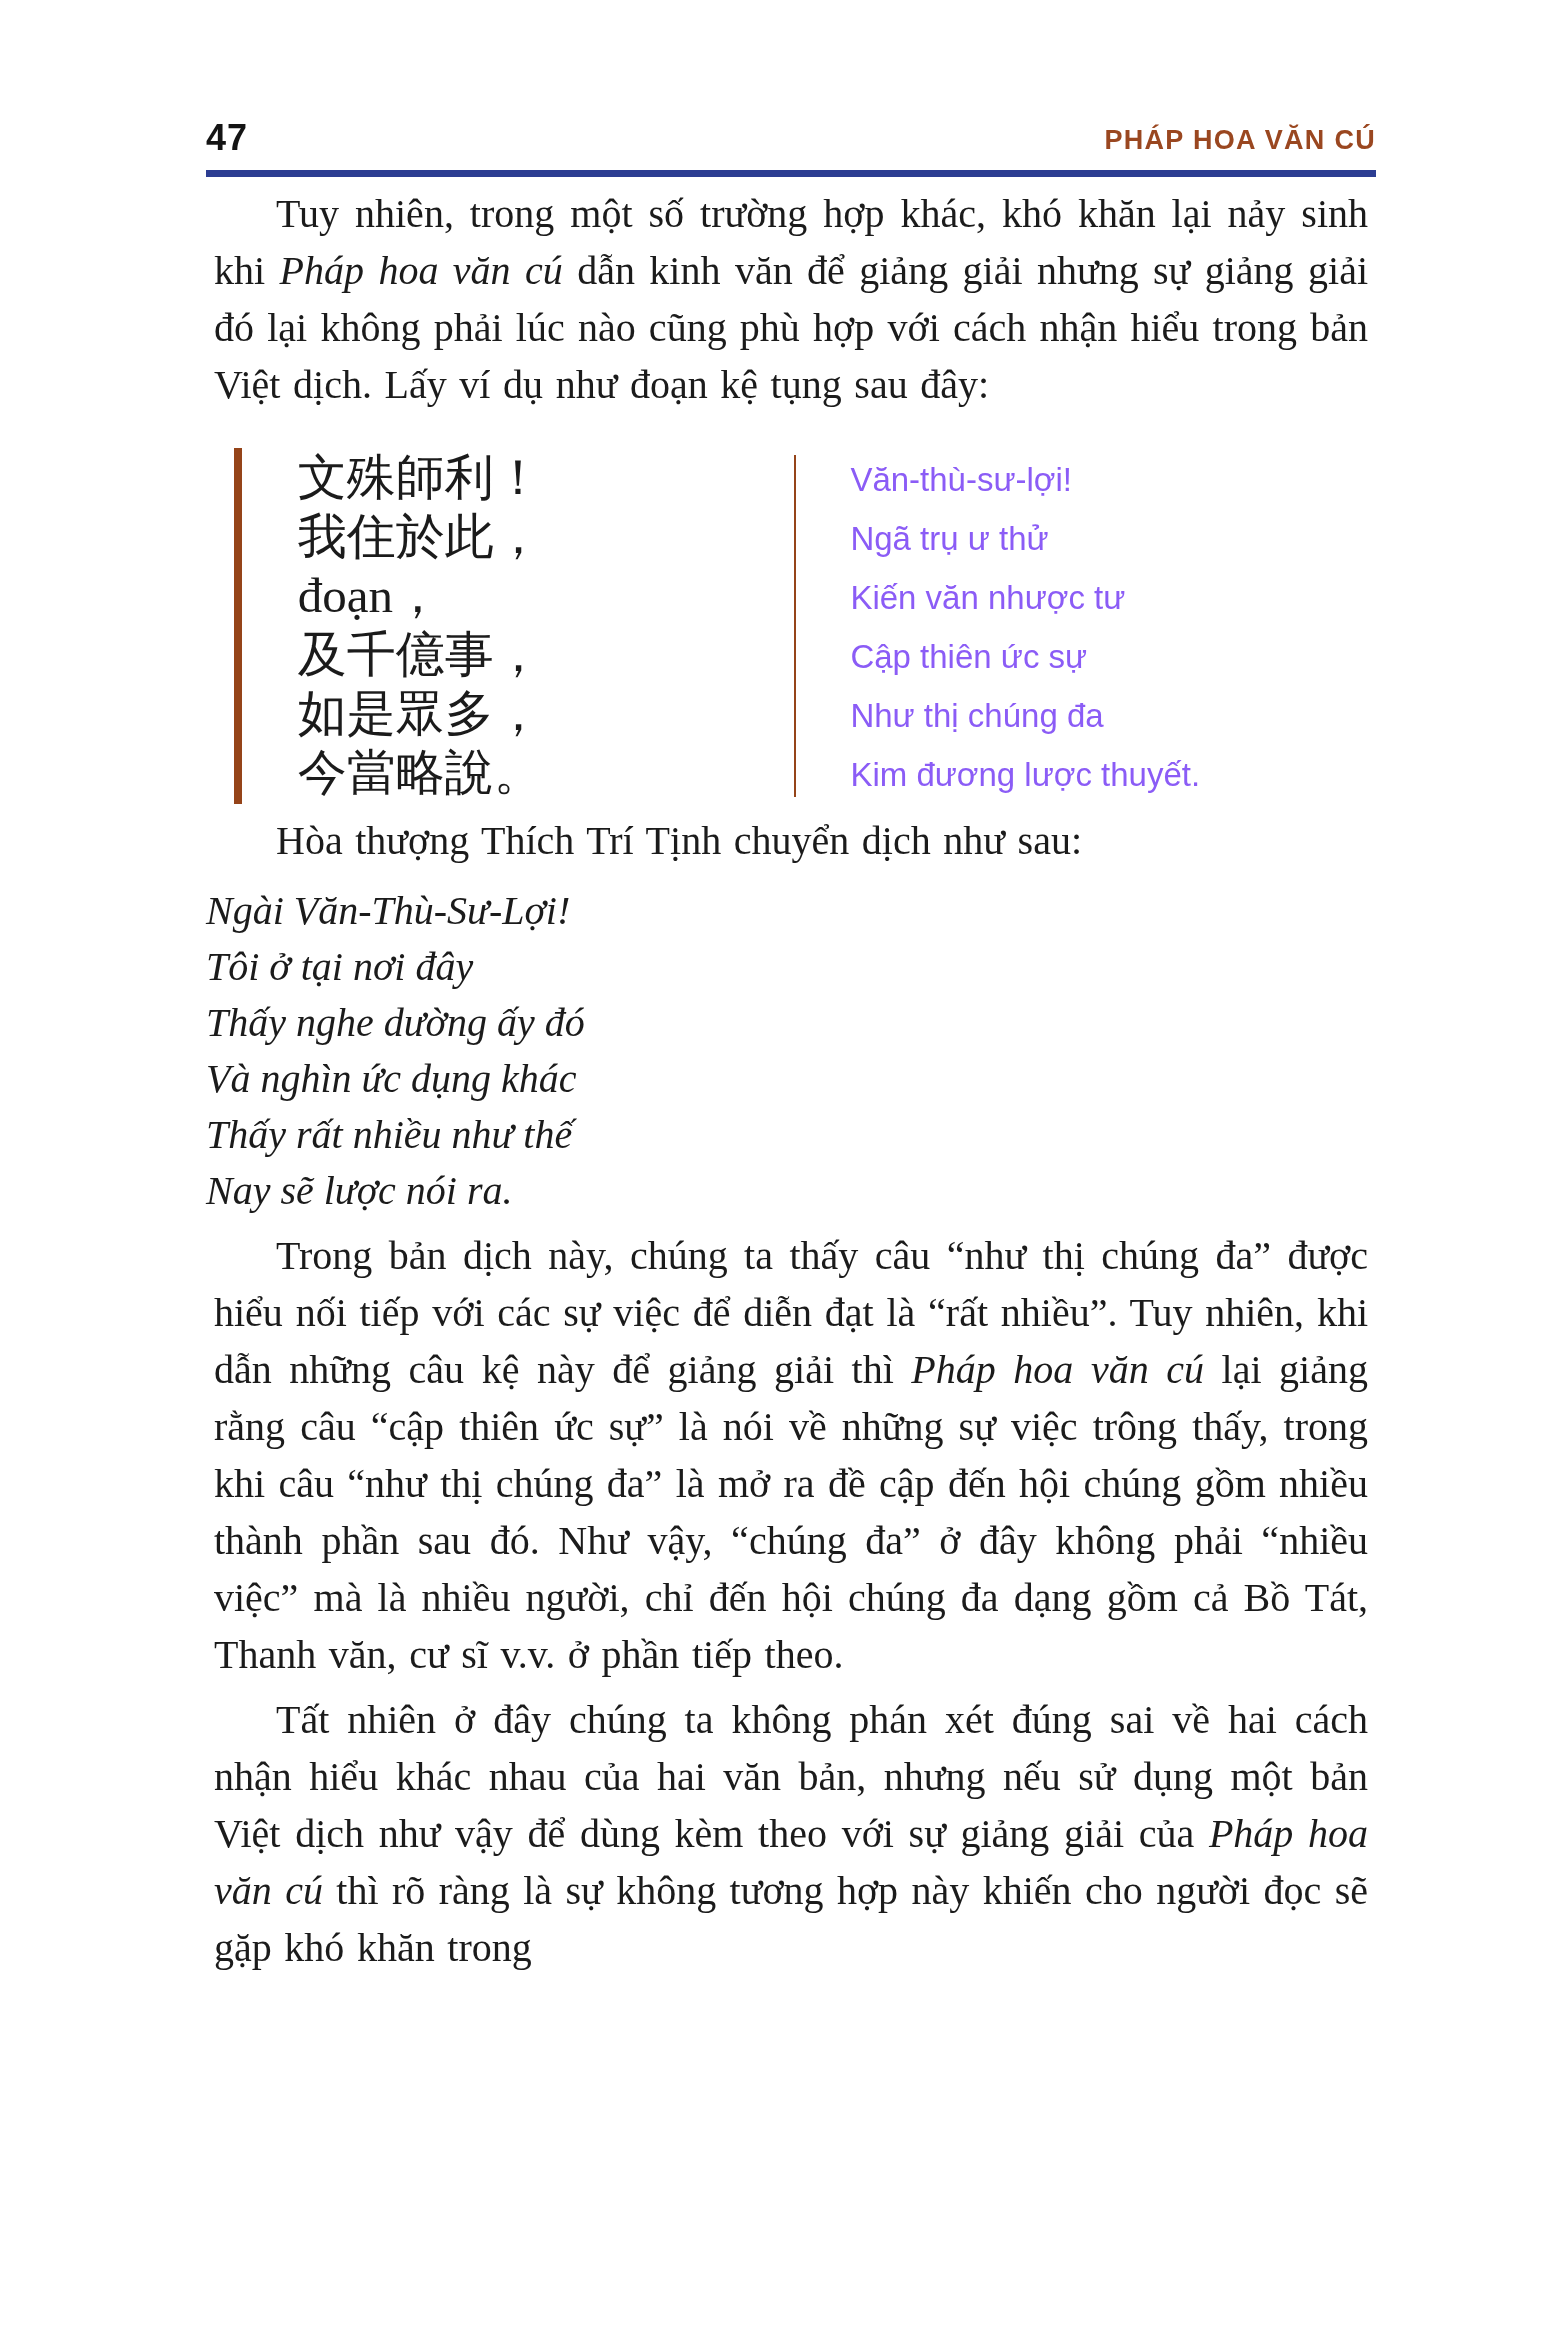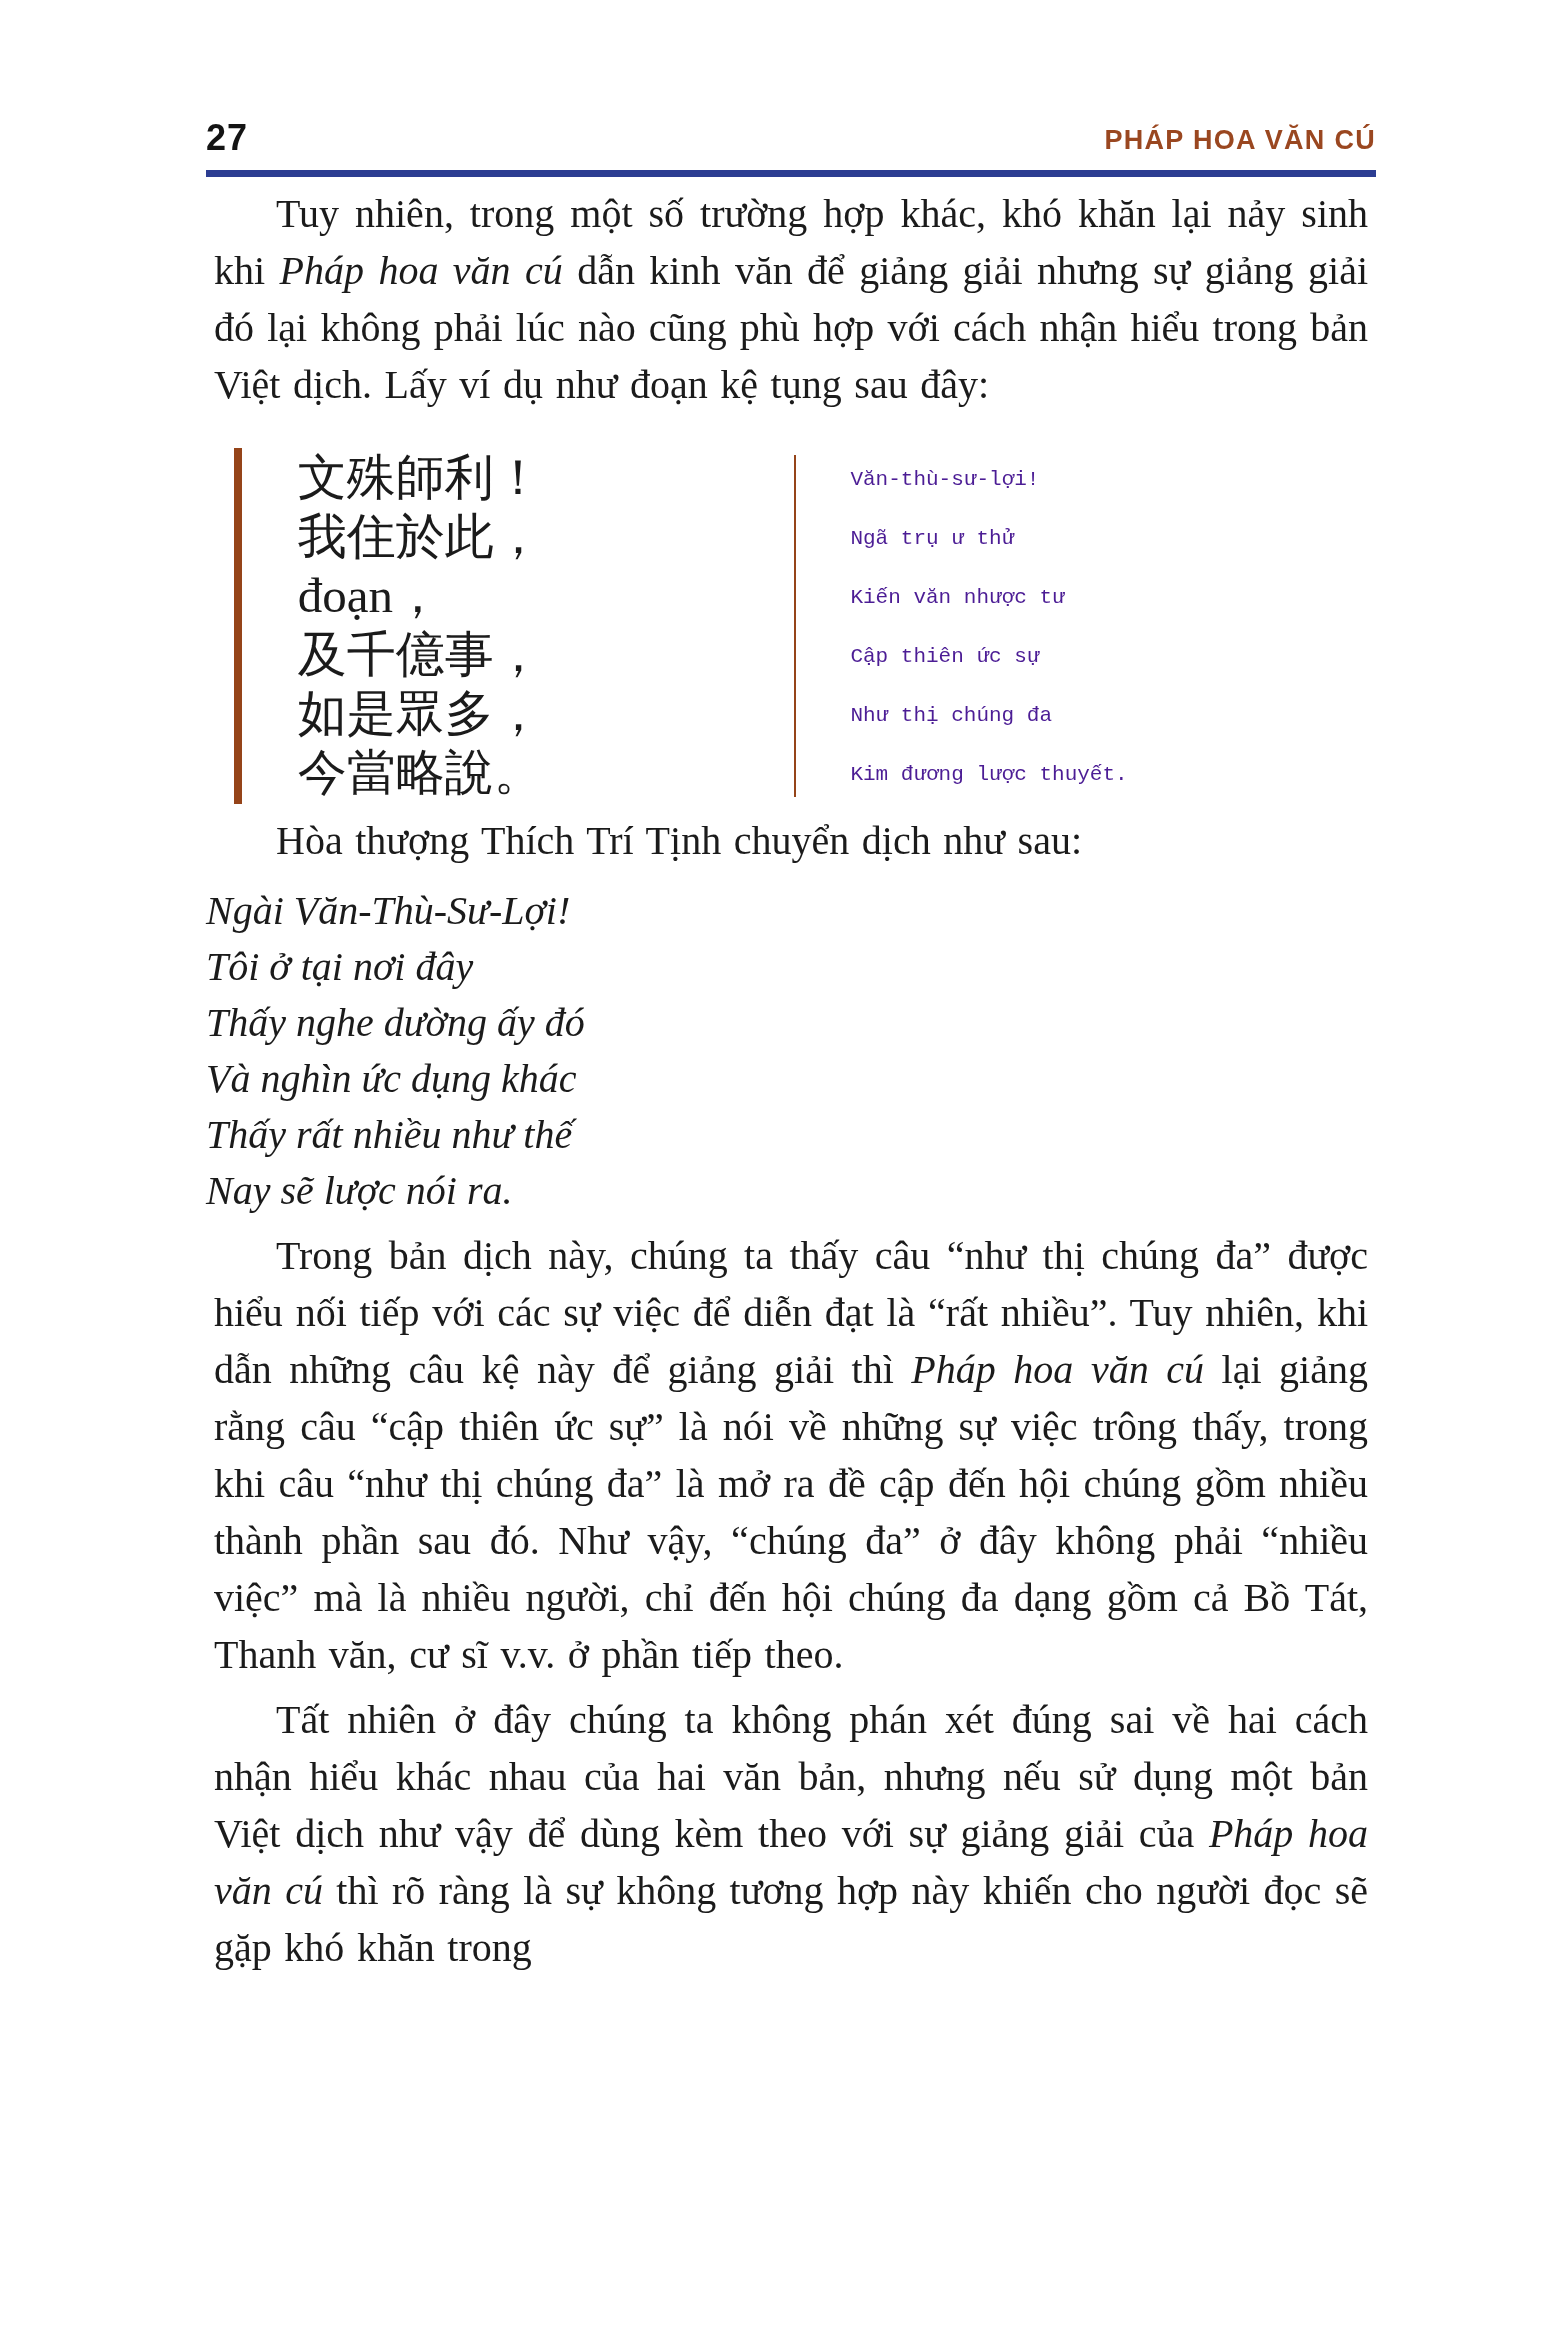--- a/index.html
+++ b/index.html
@@ -82,41 +82,41 @@
   .v-divider {
     width:2.6px;
     background:#954419;
     margin:7px 0;
     flex:0 0 auto;
   }
   .vn-col {
     flex:0 0 auto;
     padding-left:54px;
     padding-top:1.7px;
-    font-family:Liberation Mono, monospace;
-    font-size:21px;
+    font-family:Liberation Sans, sans-serif;
+    font-size:33px;
     line-height:59px;
-    color:#4c1d95;
+    color:#8b5cf6;
   }
   
   .trans-verse {
     margin-top:14px;
     font-style:italic;
     font-size:40px;
     line-height:56px;
   }
 </style>
 </head>
 <body>
 
 <div class="page">
   <div class="content">
 
     <div class="header">
-      <span class="page-num">27</span>
+      <span class="page-num">47</span>
       <span class="running-title">PHÁP HOA VĂN CÚ</span>
     </div>
     <div class="rule"></div>
 
     <p class="body p1"><span>Tuy nhiên, trong một số trường hợp khác, khó khăn lại nảy sinh khi </span><i>Pháp hoa văn cú</i><span> dẫn kinh văn để giảng giải nhưng sự giảng giải đó lại không phải lúc nào cũng phù hợp với cách nhận hiểu trong bản Việt dịch. Lấy ví dụ như đoạn kệ tụng sau đây:</span></p>
 
     <div class="verse-block">
       <div class="verse-bar"></div>
       <div class="cn-col">
         <div>文殊師利！</div>

